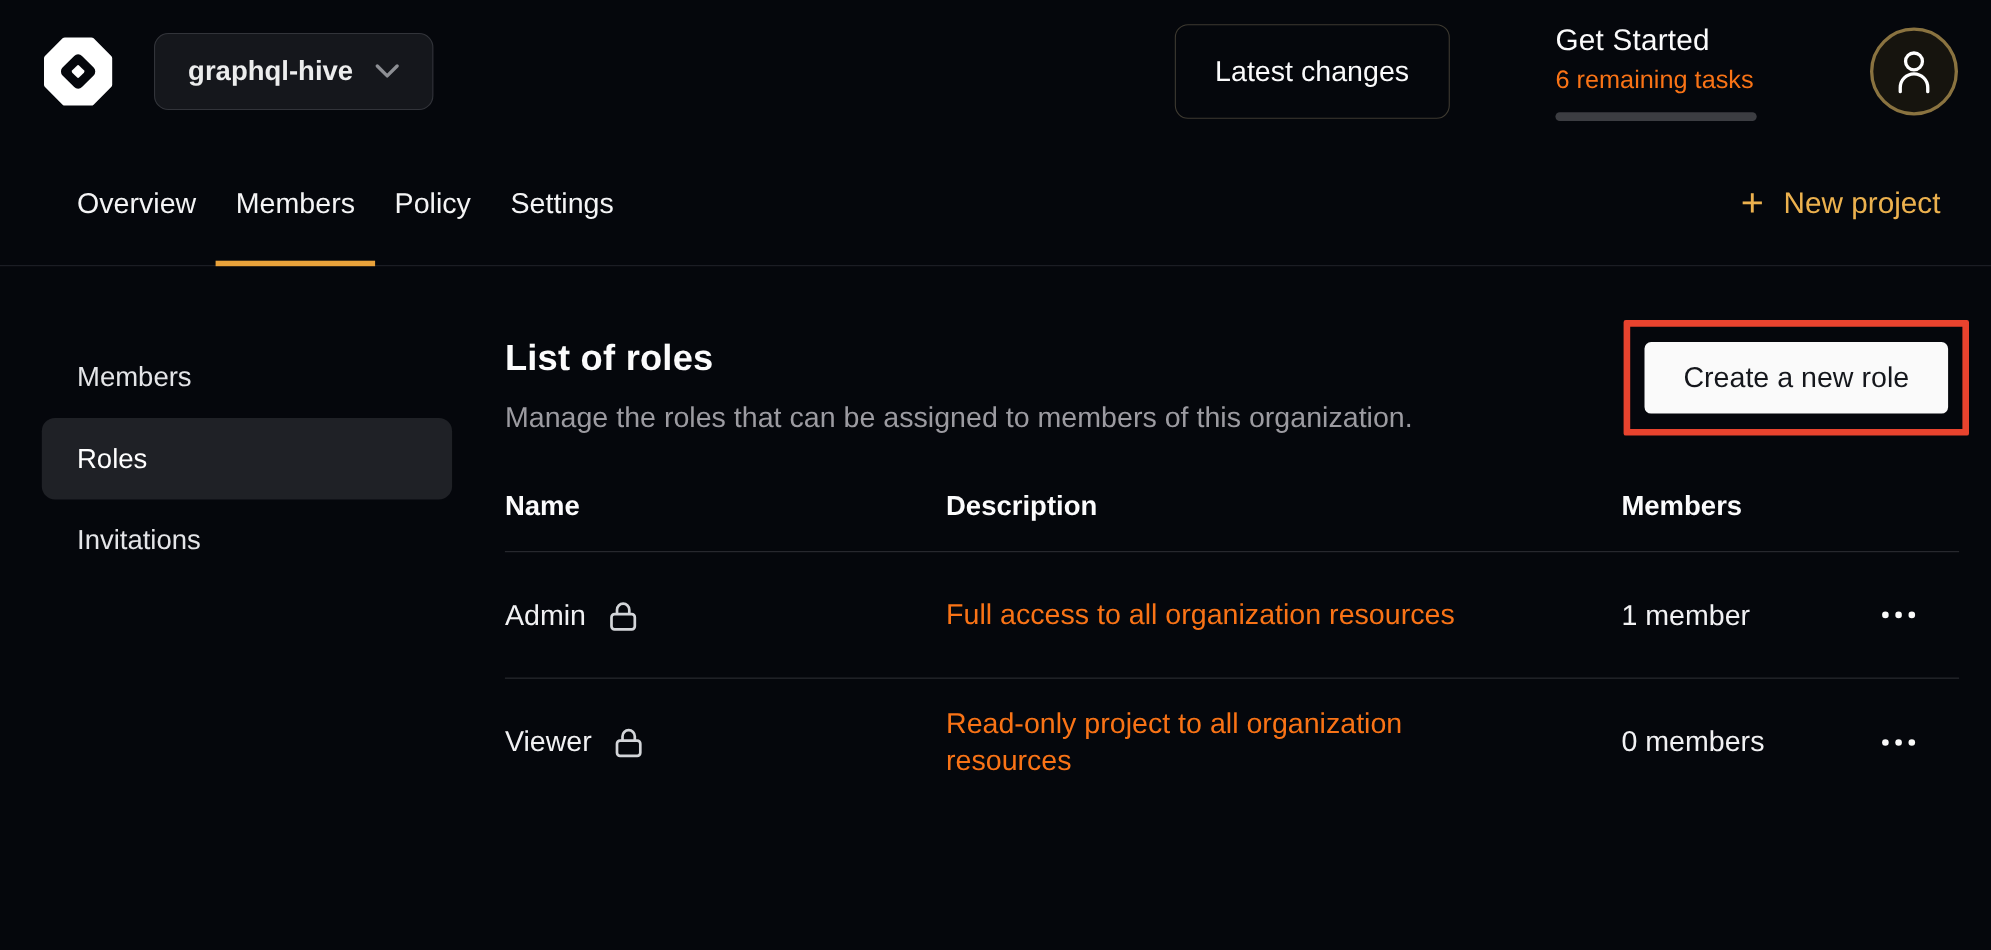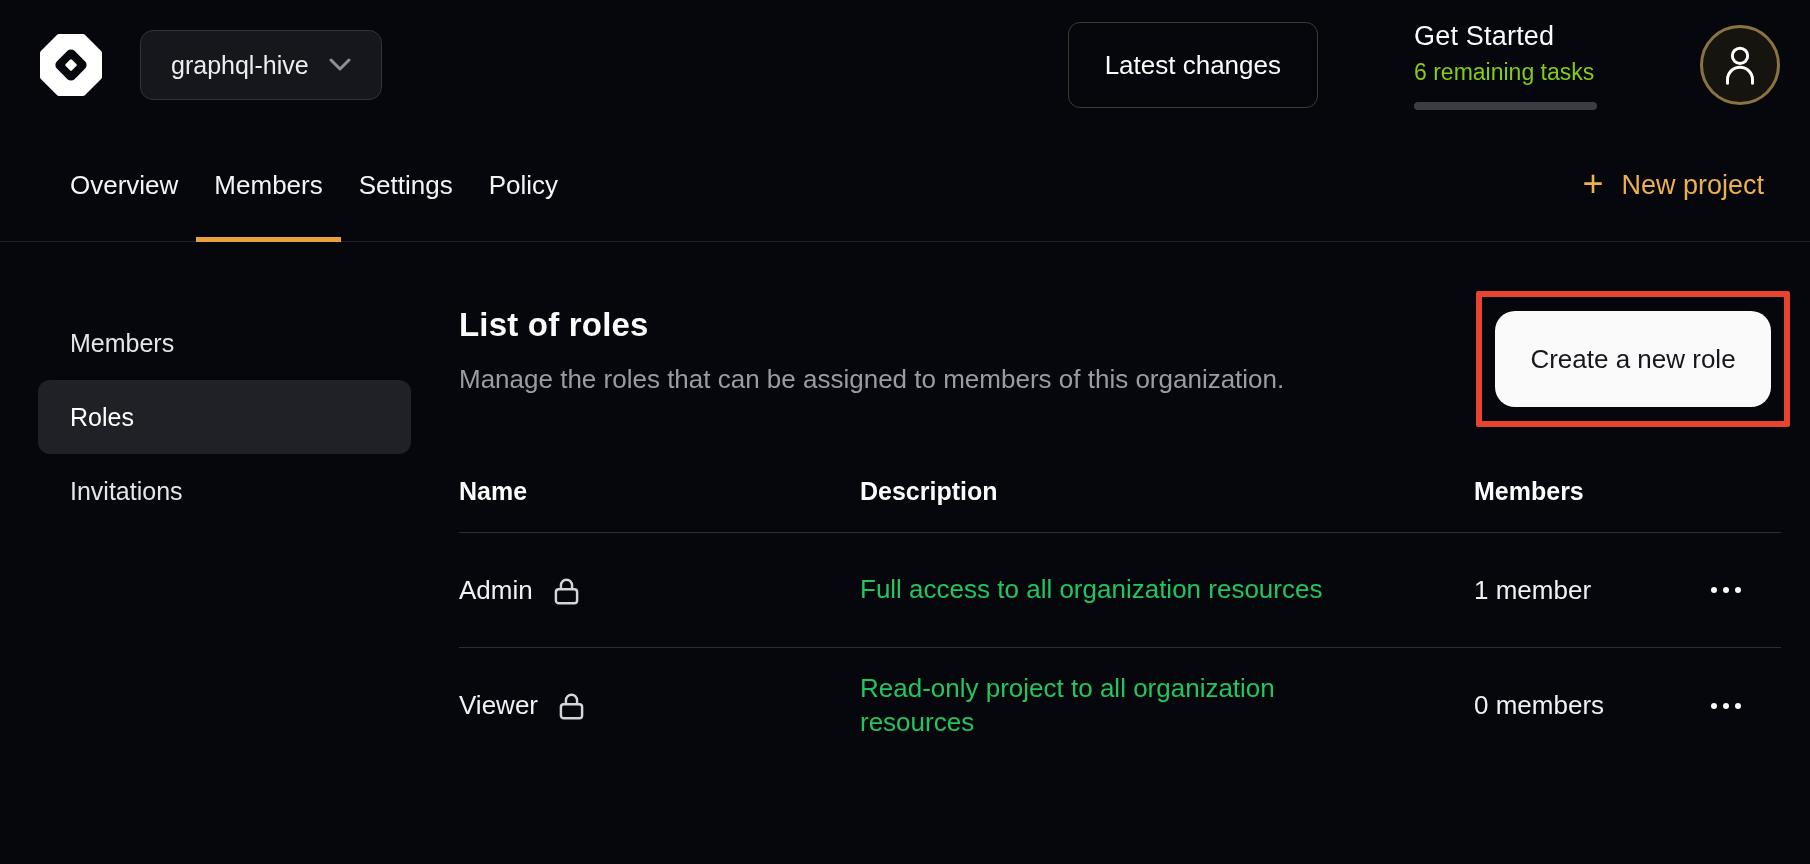--- a/index.html
+++ b/index.html
@@ -25,39 +25,40 @@
     padding: 0 30px;
     display: flex;
     align-items: center;
     gap: 20px;
     background: #15171c;
     border: 1px solid #32343a;
     border-radius: 13px;
     font-size: 25px;
     color: #eceded;
     cursor: pointer;
+    font-weight: bold;
   }
   .chev { width: 22px; height: 14px; }
   .flex-spacer { flex: 1; }
   .latest-btn {
     height: 86px;
     padding: 0 36px;
     display: flex;
     align-items: center;
     background: transparent;
     border: 1px solid #3e3a31;
     border-radius: 12px;
     font-size: 26px;
     color: #fbfbfc;
     font-family: inherit;
     cursor: pointer;
   }
   .getstarted { margin-left: 96px; width: 192px; cursor: pointer; }
   .gs-title { font-size: 27px; font-weight: 500; color: #fbfbfc; letter-spacing: 0.2px; }
-  .gs-sub { margin-top: 7px; font-size: 23px; color: #84cc16; }
+  .gs-sub { margin-top: 7px; font-size: 23px; color: #f97316; }
   .gs-bar { margin-top: 16px; height: 8px; width: 183px; border-radius: 4px; background: #3c3d42; overflow: hidden; }
   .gs-fill { height: 100%; width: 0%; background: #6b6c72; }
   .avatar {
     margin-left: 94px;
     width: 80px; height: 80px;
     border-radius: 50%;
     border: 3px solid #8a7340;
     background: #16140e;
     display: flex; align-items: center; justify-content: center;
     cursor: pointer;
@@ -120,45 +121,45 @@
   .page-subtitle { margin-top: 20px; font-size: 26px; color: #9c9ba1; }
 
   .annotation-box {
     border: 6px solid #e8432e;
     border-radius: 2px;
     padding: 14px 13px;
     margin-top: -15px;
     margin-right: -9px;
   }
   .create-btn {
-    width: 276px; height: 96px;
+    width: 276px; height: 65px;
     background: #fafafa;
     color: #15171c;
     border: none;
-    border-radius: 20px;
+    border-radius: 6px;
     font-size: 26px;
     font-weight: 500;
     font-family: inherit;
     cursor: pointer;
   }
 
   
   .roles-table { margin-top: 50px; }
   .t-row {
     display: grid;
     grid-template-columns: 401px 520px 94px 235px 72px;
     align-items: center;
   }
   .t-head { height: 56px; align-items: start; border-bottom: 1px solid #2c2d32; }
   .t-head .th { font-size: 25px; font-weight: 700; color: #fbfbfc; }
   .t-body-row { min-height: 115px; padding: 20px 0; border-bottom: 1px solid #2c2d32; }
   .t-body-row:last-child { border-bottom: none; }
   .cell-name { display: flex; align-items: flex-end; gap: 20px; font-size: 26px; font-weight: 500; color: #f1f1f3; }
   .lock { width: 27px; height: 29px; flex-shrink: 0; }
-  .cell-desc { font-size: 26px; color: #22c55e; line-height: 1.3; padding-right: 30px; }
+  .cell-desc { font-size: 26px; color: #f97316; line-height: 1.3; padding-right: 30px; }
   .cell-members { font-size: 26px; color: #f1f1f3; grid-column: 4; }
   .cell-menu { grid-column: 5; display: flex; justify-content: flex-start; }
   .dots { display: flex; gap: 6px; cursor: pointer; padding: 8px 2px; }
   .dots i { width: 6px; height: 6px; border-radius: 50%; background: #fafafa; }
 </style>
 </head>
 <body>
 
 <div class="topbar">
   <div class="logo">
@@ -193,22 +194,22 @@
       <circle cx="12" cy="7.5" r="4.6" fill="none" stroke="#ffffff" stroke-width="1.8"></circle>
       <path d="M4.5 24v-2.2a7.5 7.5 0 0 1 15 0V24" fill="none" stroke="#ffffff" stroke-width="1.8" stroke-linecap="round"></path>
     </svg>
   </div>
 </div>
 
 <div class="tabbar">
   <div class="tabs">
     <div class="tab">Overview</div>
     <div class="tab active">Members</div>
+    <div class="tab">Policy</div>
     <div class="tab">Settings</div>
-    <div class="tab">Policy</div>
   </div>
   <div class="flex-spacer"></div>
   <div class="new-project">
     <span class="plus-glyph">+</span>
     <span>New project</span>
   </div>
 </div>
 
 <div class="content">
 

